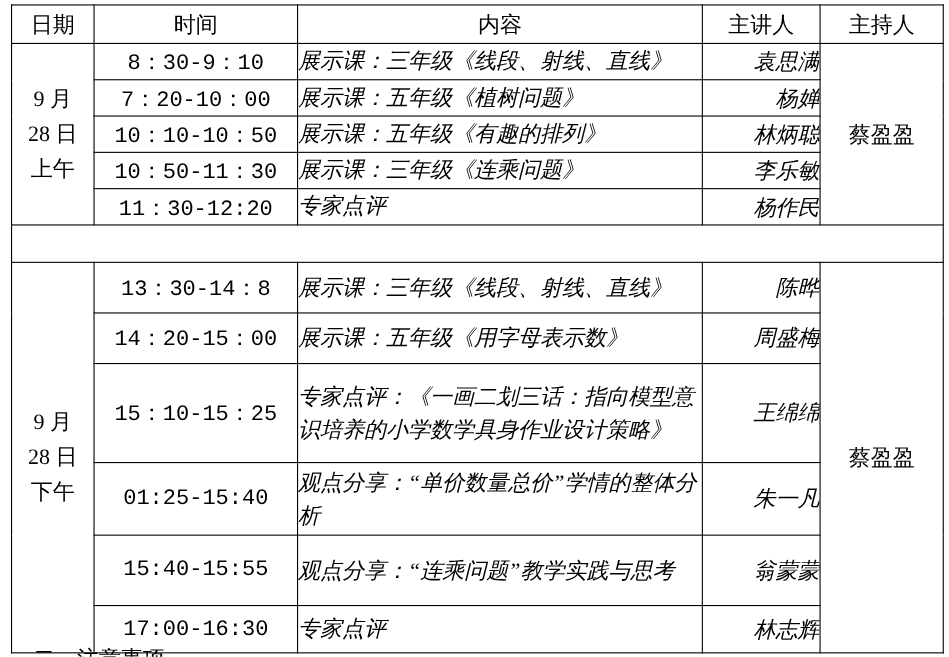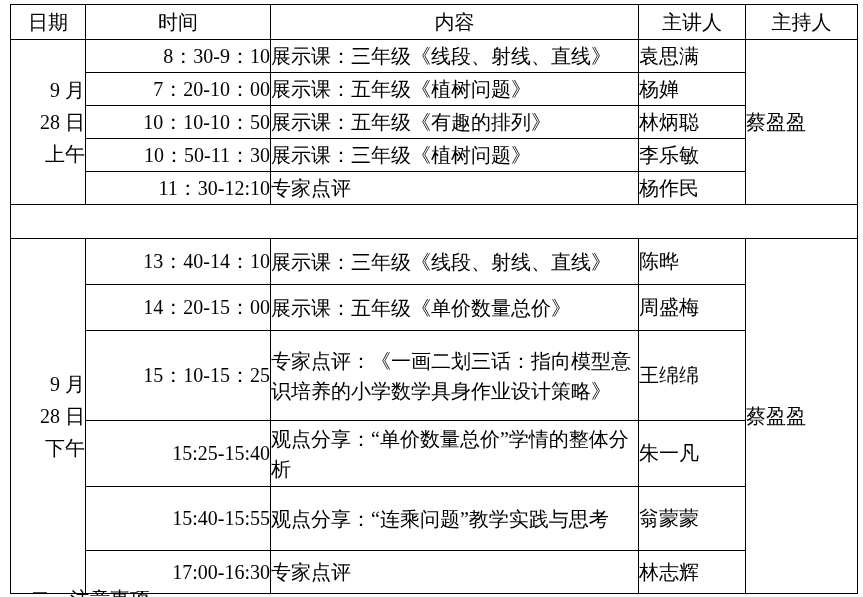--- a/index.html
+++ b/index.html
@@ -23,25 +23,25 @@
   table.schedule td {
     border: 1px solid #000000;
     font-size: 20px;
     font-weight: normal;
     padding: 0;
     vertical-align: middle;
     overflow: hidden;
     background: #ffffff;
   }
   td.hdr { text-align: center; }
-  td.date-cell { padding-left: 13px; line-height: 32px; text-align: right; }
-  td.time-cell { padding-left: 15px; text-align: right; white-space: nowrap; }
-  td.content-cell { padding-left: 9px; padding-right: 8px; line-height: 30px; text-align: left; }
-  td.speaker-cell { padding-left: 8px; text-align: left; }
-  td.host-cell { }
+  td.date-cell { padding-left: 13px; line-height: 32px; text-align: center; }
+  td.time-cell { padding-left: 15px; text-align: center; white-space: nowrap; font-family: Liberation Mono, monospace; }
+  td.content-cell { padding-left: 9px; padding-right: 8px; line-height: 30px; text-align: left; font-style: italic; }
+  td.speaker-cell { padding-left: 8px; text-align: right; font-style: italic; }
+  td.host-cell { text-align: center; }
   td.gap-cell { height: 33px; }
   tr.r-h  { height: 35px; }
   tr.r-m  { height: 33px; }
   tr.r-a1 { height: 46px; }
   tr.r-a2 { height: 46px; }
   tr.r-a3 { height: 90px; }
   tr.r-a4 { height: 66px; }
   tr.r-a5 { height: 64px; }
   tr.r-a6 { height: 43px; }
   .footer-note {
@@ -91,56 +91,56 @@
         <td class="content-cell">展示课：五年级《植树问题》</td>
         <td class="speaker-cell">杨婵</td>
       </tr>
       <tr class="r-m">
         <td class="time-cell">10：10-10：50</td>
         <td class="content-cell">展示课：五年级《有趣的排列》</td>
         <td class="speaker-cell">林炳聪</td>
       </tr>
       <tr class="r-m">
         <td class="time-cell">10：50-11：30</td>
-        <td class="content-cell">展示课：三年级《植树问题》</td>
+        <td class="content-cell">展示课：三年级《连乘问题》</td>
         <td class="speaker-cell">李乐敏</td>
       </tr>
       <tr class="r-m">
-        <td class="time-cell">11：30-12:10</td>
+        <td class="time-cell">11：30-12:20</td>
         <td class="content-cell">专家点评</td>
         <td class="speaker-cell">杨作民</td>
       </tr>
 
       <tr>
         <td class="gap-cell" colspan="5"></td>
       </tr>
 
       <tr class="r-a1">
         <td class="date-cell" rowspan="6">
           <div>9 月</div>
           <div>28 日</div>
           <div>下午</div>
         </td>
-        <td class="time-cell">13：40-14：10</td>
+        <td class="time-cell">13：30-14：8</td>
         <td class="content-cell">展示课：三年级《线段、射线、直线》</td>
         <td class="speaker-cell">陈晔</td>
         <td class="host-cell" rowspan="6">蔡盈盈</td>
       </tr>
       <tr class="r-a2">
         <td class="time-cell">14：20-15：00</td>
-        <td class="content-cell">展示课：五年级《单价数量总价》</td>
+        <td class="content-cell">展示课：五年级《用字母表示数》</td>
         <td class="speaker-cell">周盛梅</td>
       </tr>
       <tr class="r-a3">
         <td class="time-cell">15：10-15：25</td>
         <td class="content-cell">专家点评：《一画二划三话：指向模型意识培养的小学数学具身作业设计策略》</td>
         <td class="speaker-cell">王绵绵</td>
       </tr>
       <tr class="r-a4">
-        <td class="time-cell">15:25-15:40</td>
+        <td class="time-cell">01:25-15:40</td>
         <td class="content-cell">观点分享：“单价数量总价”学情的整体分析</td>
         <td class="speaker-cell">朱一凡</td>
       </tr>
       <tr class="r-a5">
         <td class="time-cell">15:40-15:55</td>
         <td class="content-cell">观点分享：“连乘问题”教学实践与思考</td>
         <td class="speaker-cell">翁蒙蒙</td>
       </tr>
       <tr class="r-a6">
         <td class="time-cell">17:00-16:30</td>

